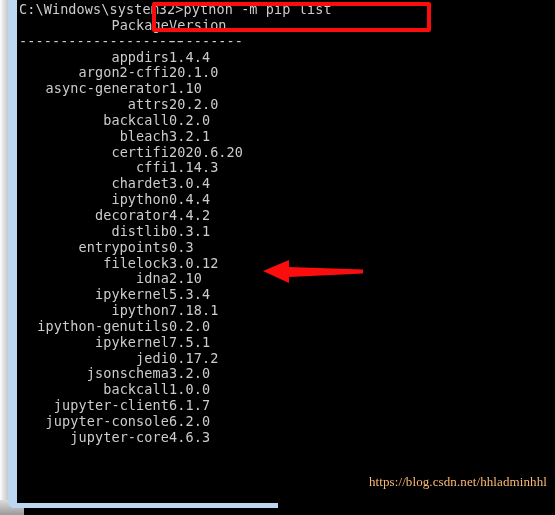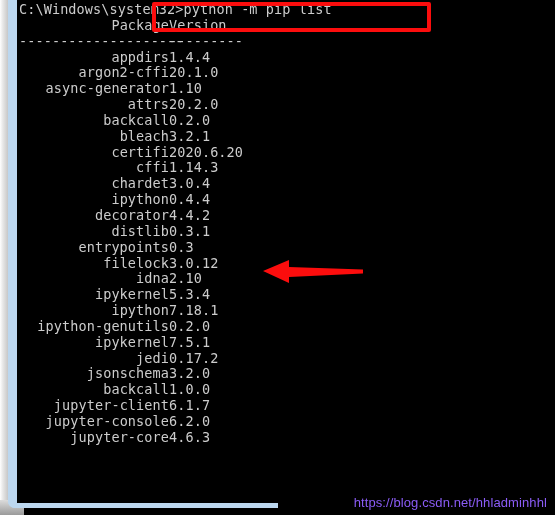--- a/index.html
+++ b/index.html
@@ -80,24 +80,24 @@
   .arrow {
     position:absolute;
     left:263px; top:258px;
     width:100px; height:28px;
     pointer-events:none;
   }
 
   
   .watermark {
     position:absolute;
-    right:8px; bottom:5px;
-    font-family:Liberation Sans, sans-serif;
+    right:8px; bottom:25px;
+    font-family:Liberation Serif, serif;
     font-size:13px;
-    color:#8b5cf6;
+    color:#fdba74;
     letter-spacing:0.1px;
   }
 </style>
 </head>
 <body>
 
 <div id="screen">
 
   <div class="desktop-strip"></div>
   <div class="win-shadow"></div>

